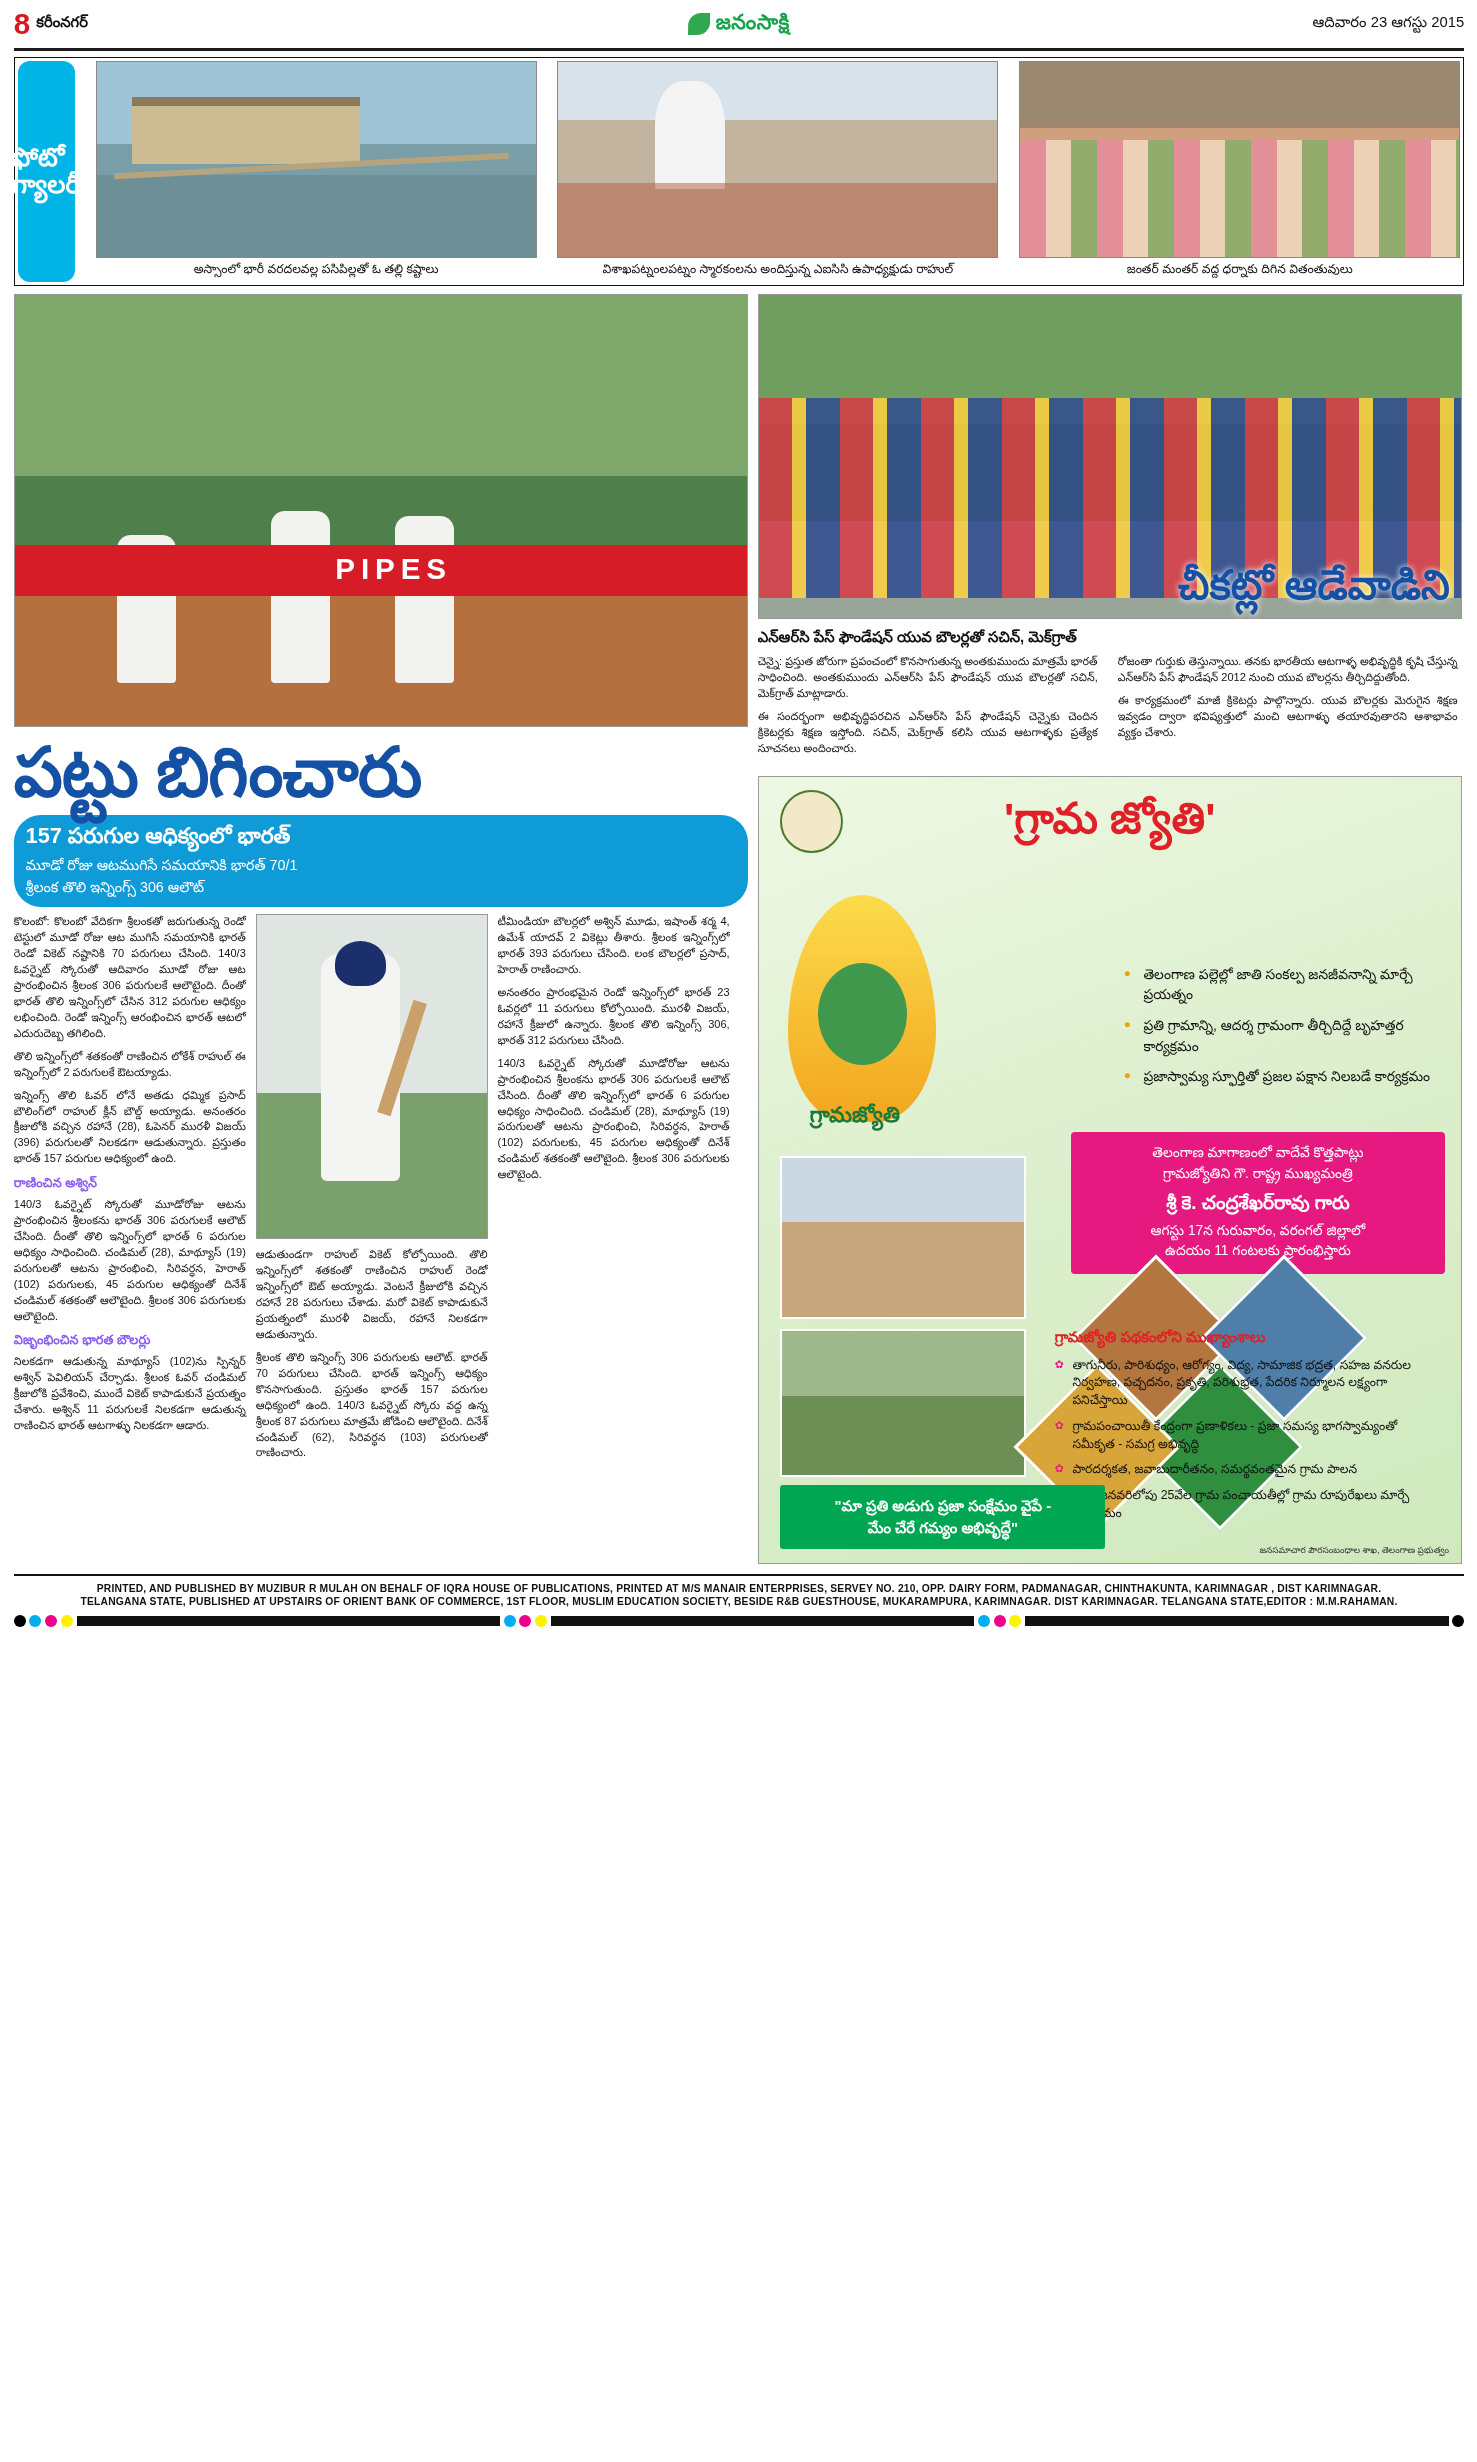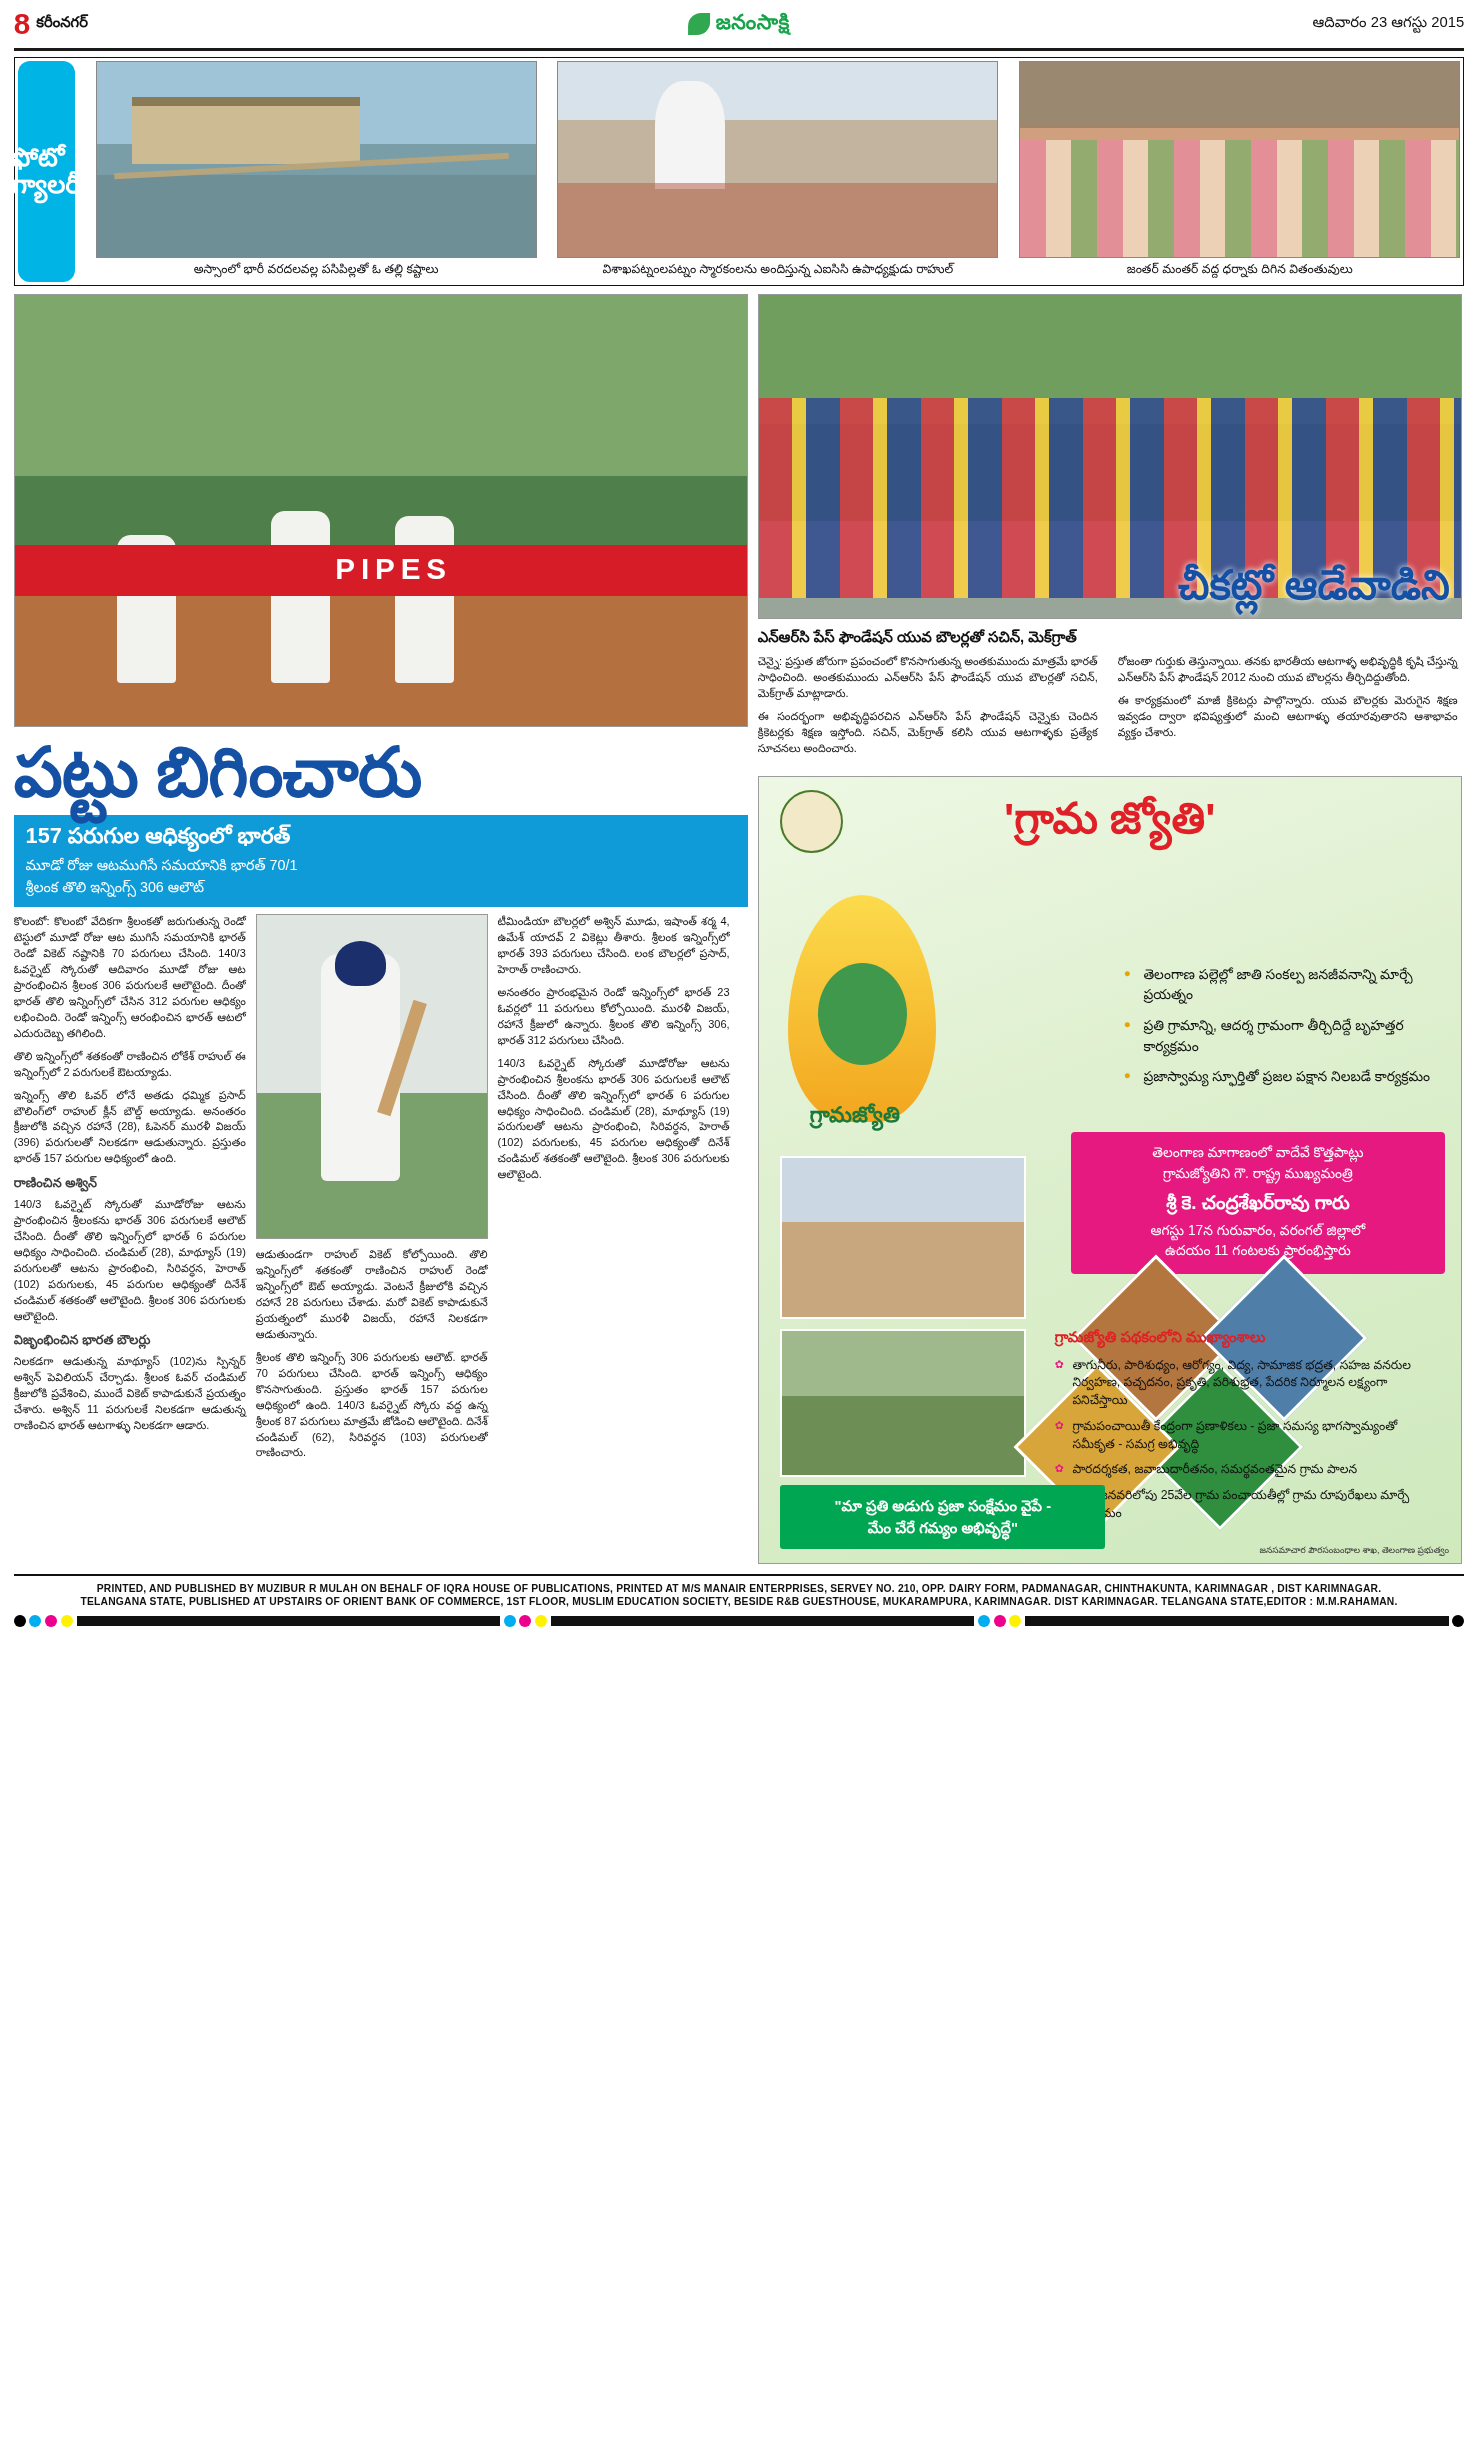--- a/index.html
+++ b/index.html
@@ -58,29 +58,29 @@
   .big-photo .sign { position:absolute; left:0; top:58%; width:100%; height:12%; background:#d61d27;text-align:center; }
   .big-photo .sign span { color:#fff; font-weight:bold; font-size:29.6px; letter-spacing:5.9px; padding-left:25.6px; display:block; line-height:1.6; }
   .bp-fig { position:absolute; bottom:10%; width:59px; height:148px; background:#f2f2ef; border-radius:13.8px 13.8px 3.9px 3.9px; }
   .bp-fig.f1{left:14%;} .bp-fig.f2{left:35%;height:172px;} .bp-fig.f3{left:52%;height:167px;}
 
   .headline {
     font-size:69px; font-weight:bold; color:#1450a3; line-height:1.05;
     margin:9.9px 0 5.9px; letter-spacing:-1px;
   }
 
-  .subbox { background:#0f9bd7; color:#fff; padding:7.9px 11.8px; }
+  .subbox { background:#0f9bd7; color:#fff; padding:7.9px 11.8px;border-radius:27px; }
   .subbox .s1 { font-size:21.7px; font-weight:bold; }
   .subbox .s2 { font-size:14.3px; margin-top:3.9px; }
   .subbox .s3 { font-size:14.3px; margin-top:2px; }
 
   .story-wrap { display:flex; gap:9.9px; margin-top:7.9px; }
   .story-col { width:232px; }
   .story-col p { font-size:11px; line-height:1.45; text-align:justify; margin:0 0 6.9px; color:#141414; }
-  .story-col h4 { font-size:12.8px; margin:7.9px 0 3.9px; font-weight:bold; color:#404040; }
+  .story-col h4 { font-size:12.8px; margin:7.9px 0 3.9px; font-weight:bold; color:#8b5cf6; }
   .bat-photo { width:232px; height:325px; border:1px solid #999; overflow:hidden; position:relative;
     background:linear-gradient(#dfe6e2 0 55%, #7aa06b 55% 100%); }
   .bat-photo .batsman { position:absolute; left:28%; top:12%; width:79px; height:227px; background:#f4f4f2; border-radius:17.7px 17.7px 5.9px 5.9px; }
   .bat-photo .helmet { position:absolute; left:34%; top:8%; width:51px; height:45px; background:#1a2f6b; border-radius:50% 50% 40% 40%; }
   .bat-photo .bat { position:absolute; left:60%; top:26%; width:13.8px; height:118px; background:#c9a06a; transform:rotate(18deg); }
 
   
   .grp-photo { height:325px; border:1px solid #999; position:relative; overflow:hidden;
     background:linear-gradient(#6f9e5e 0 40%, #557f48 40% 70%, #9aa59a 70% 100%); }
   .grp-photo .row { position:absolute; left:0; bottom:6%; width:100%; height:62%;

